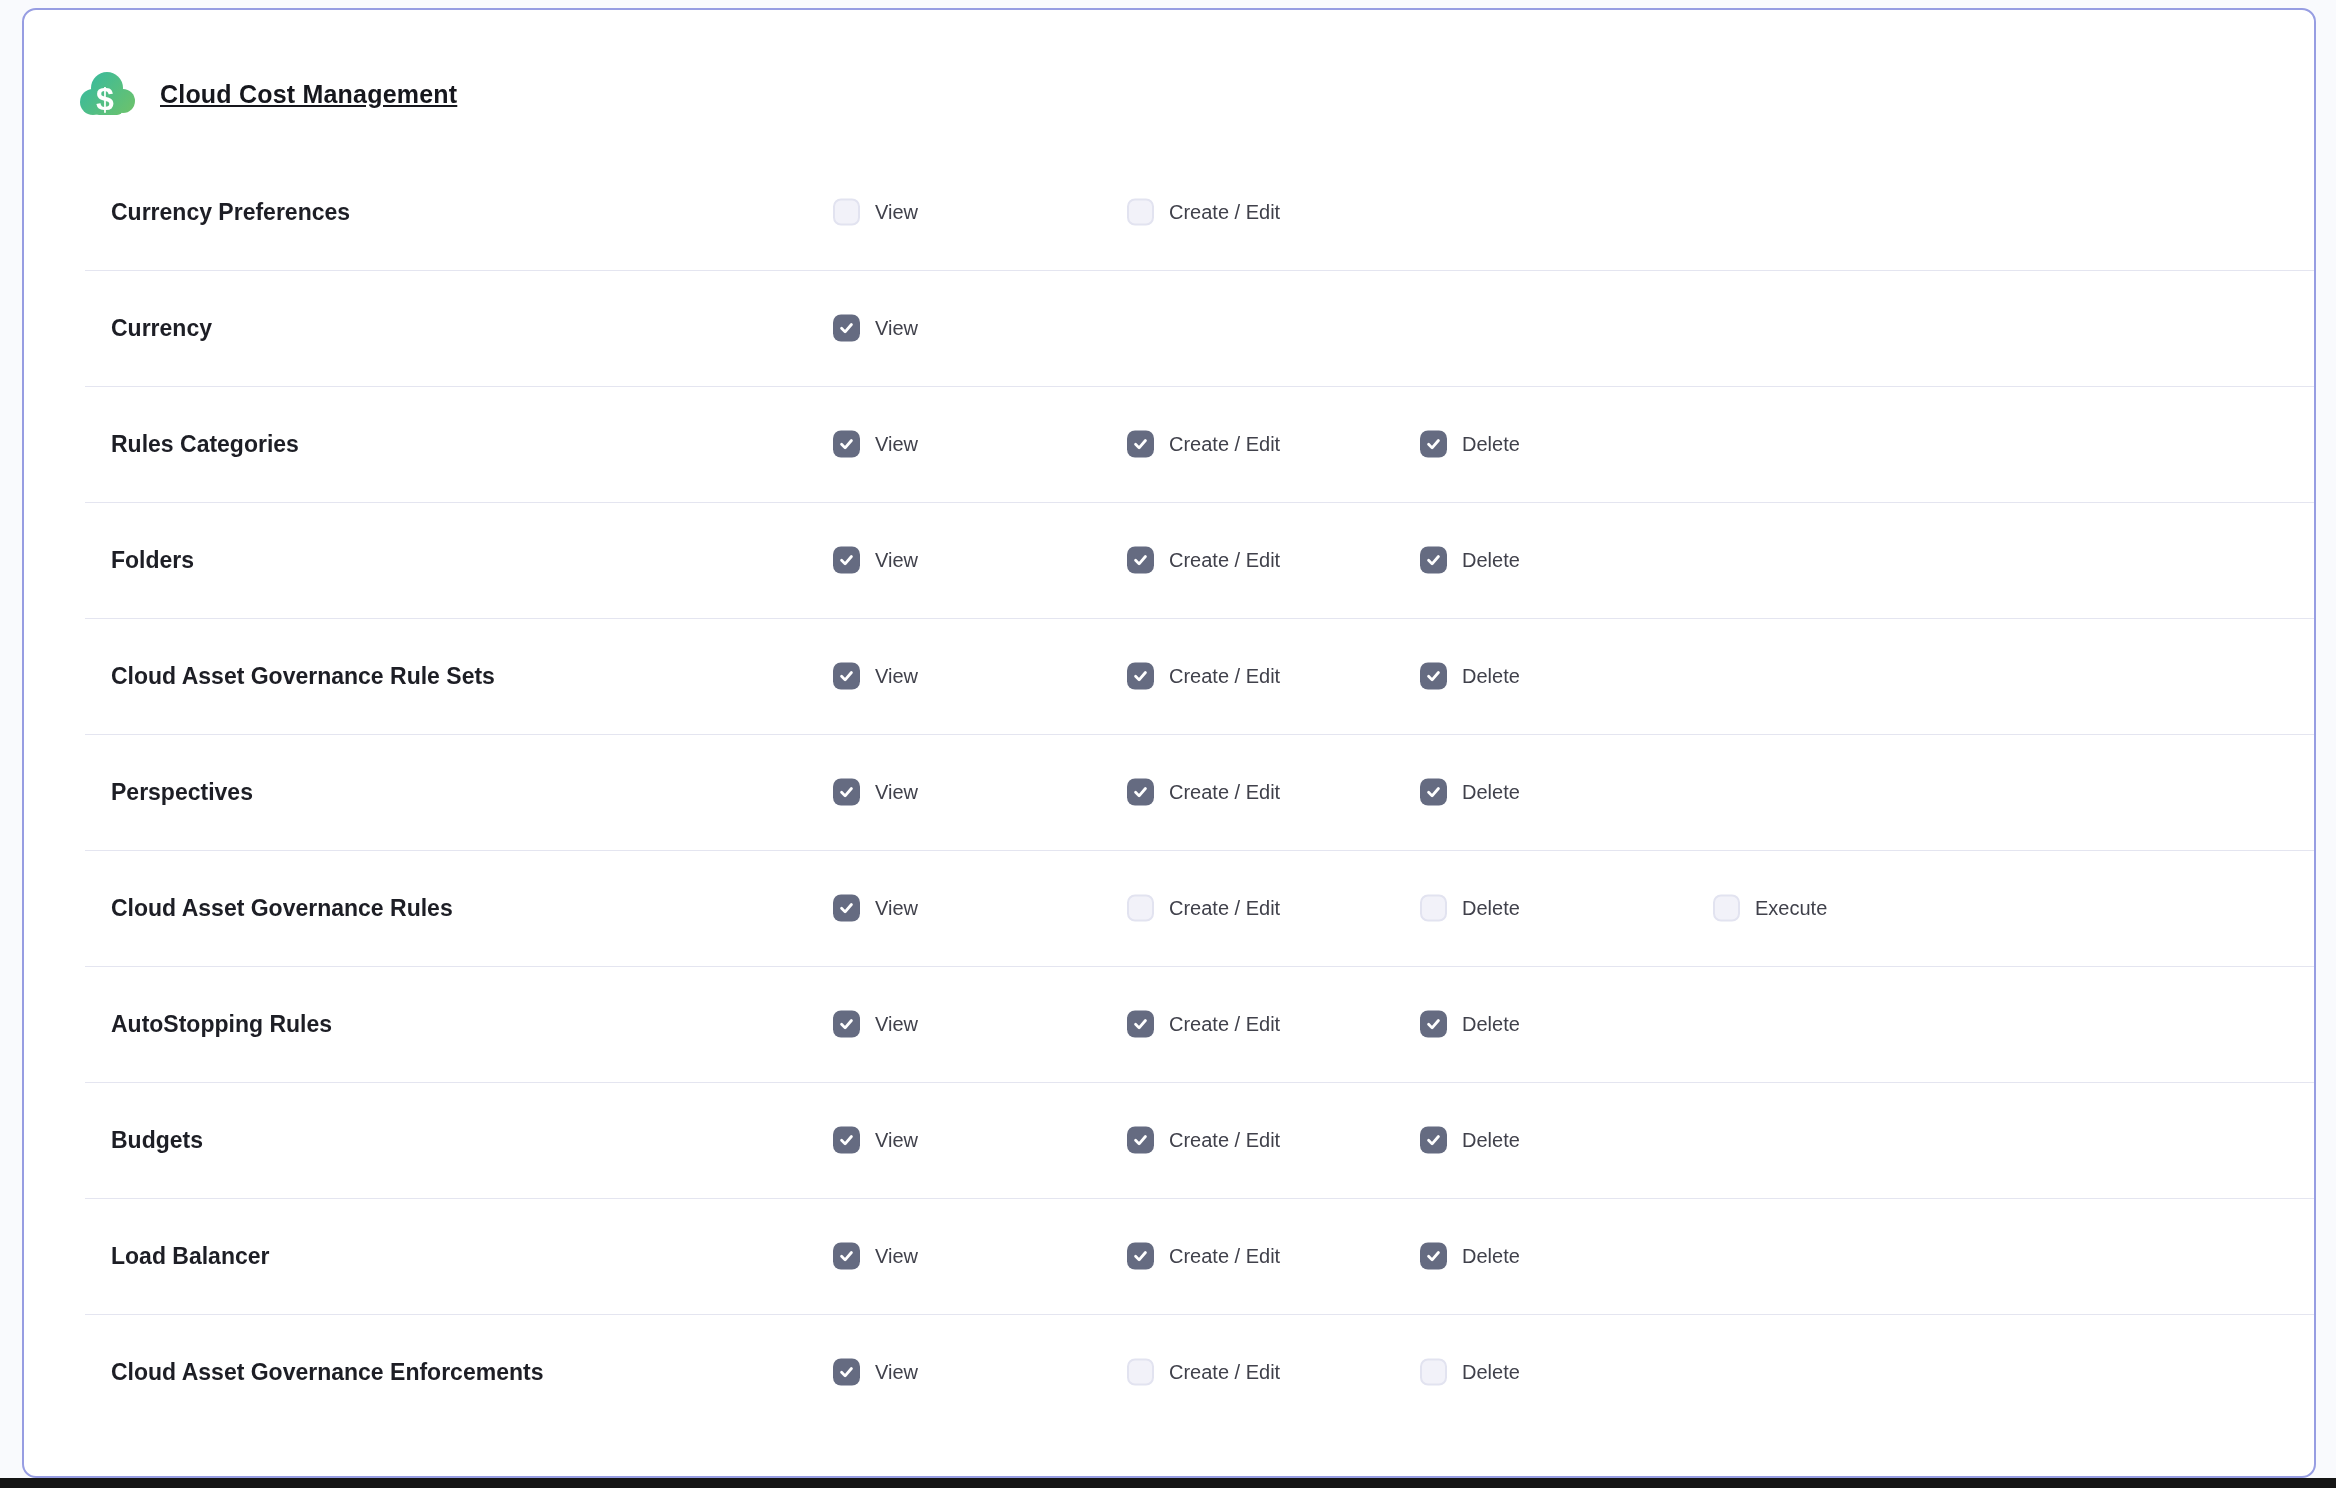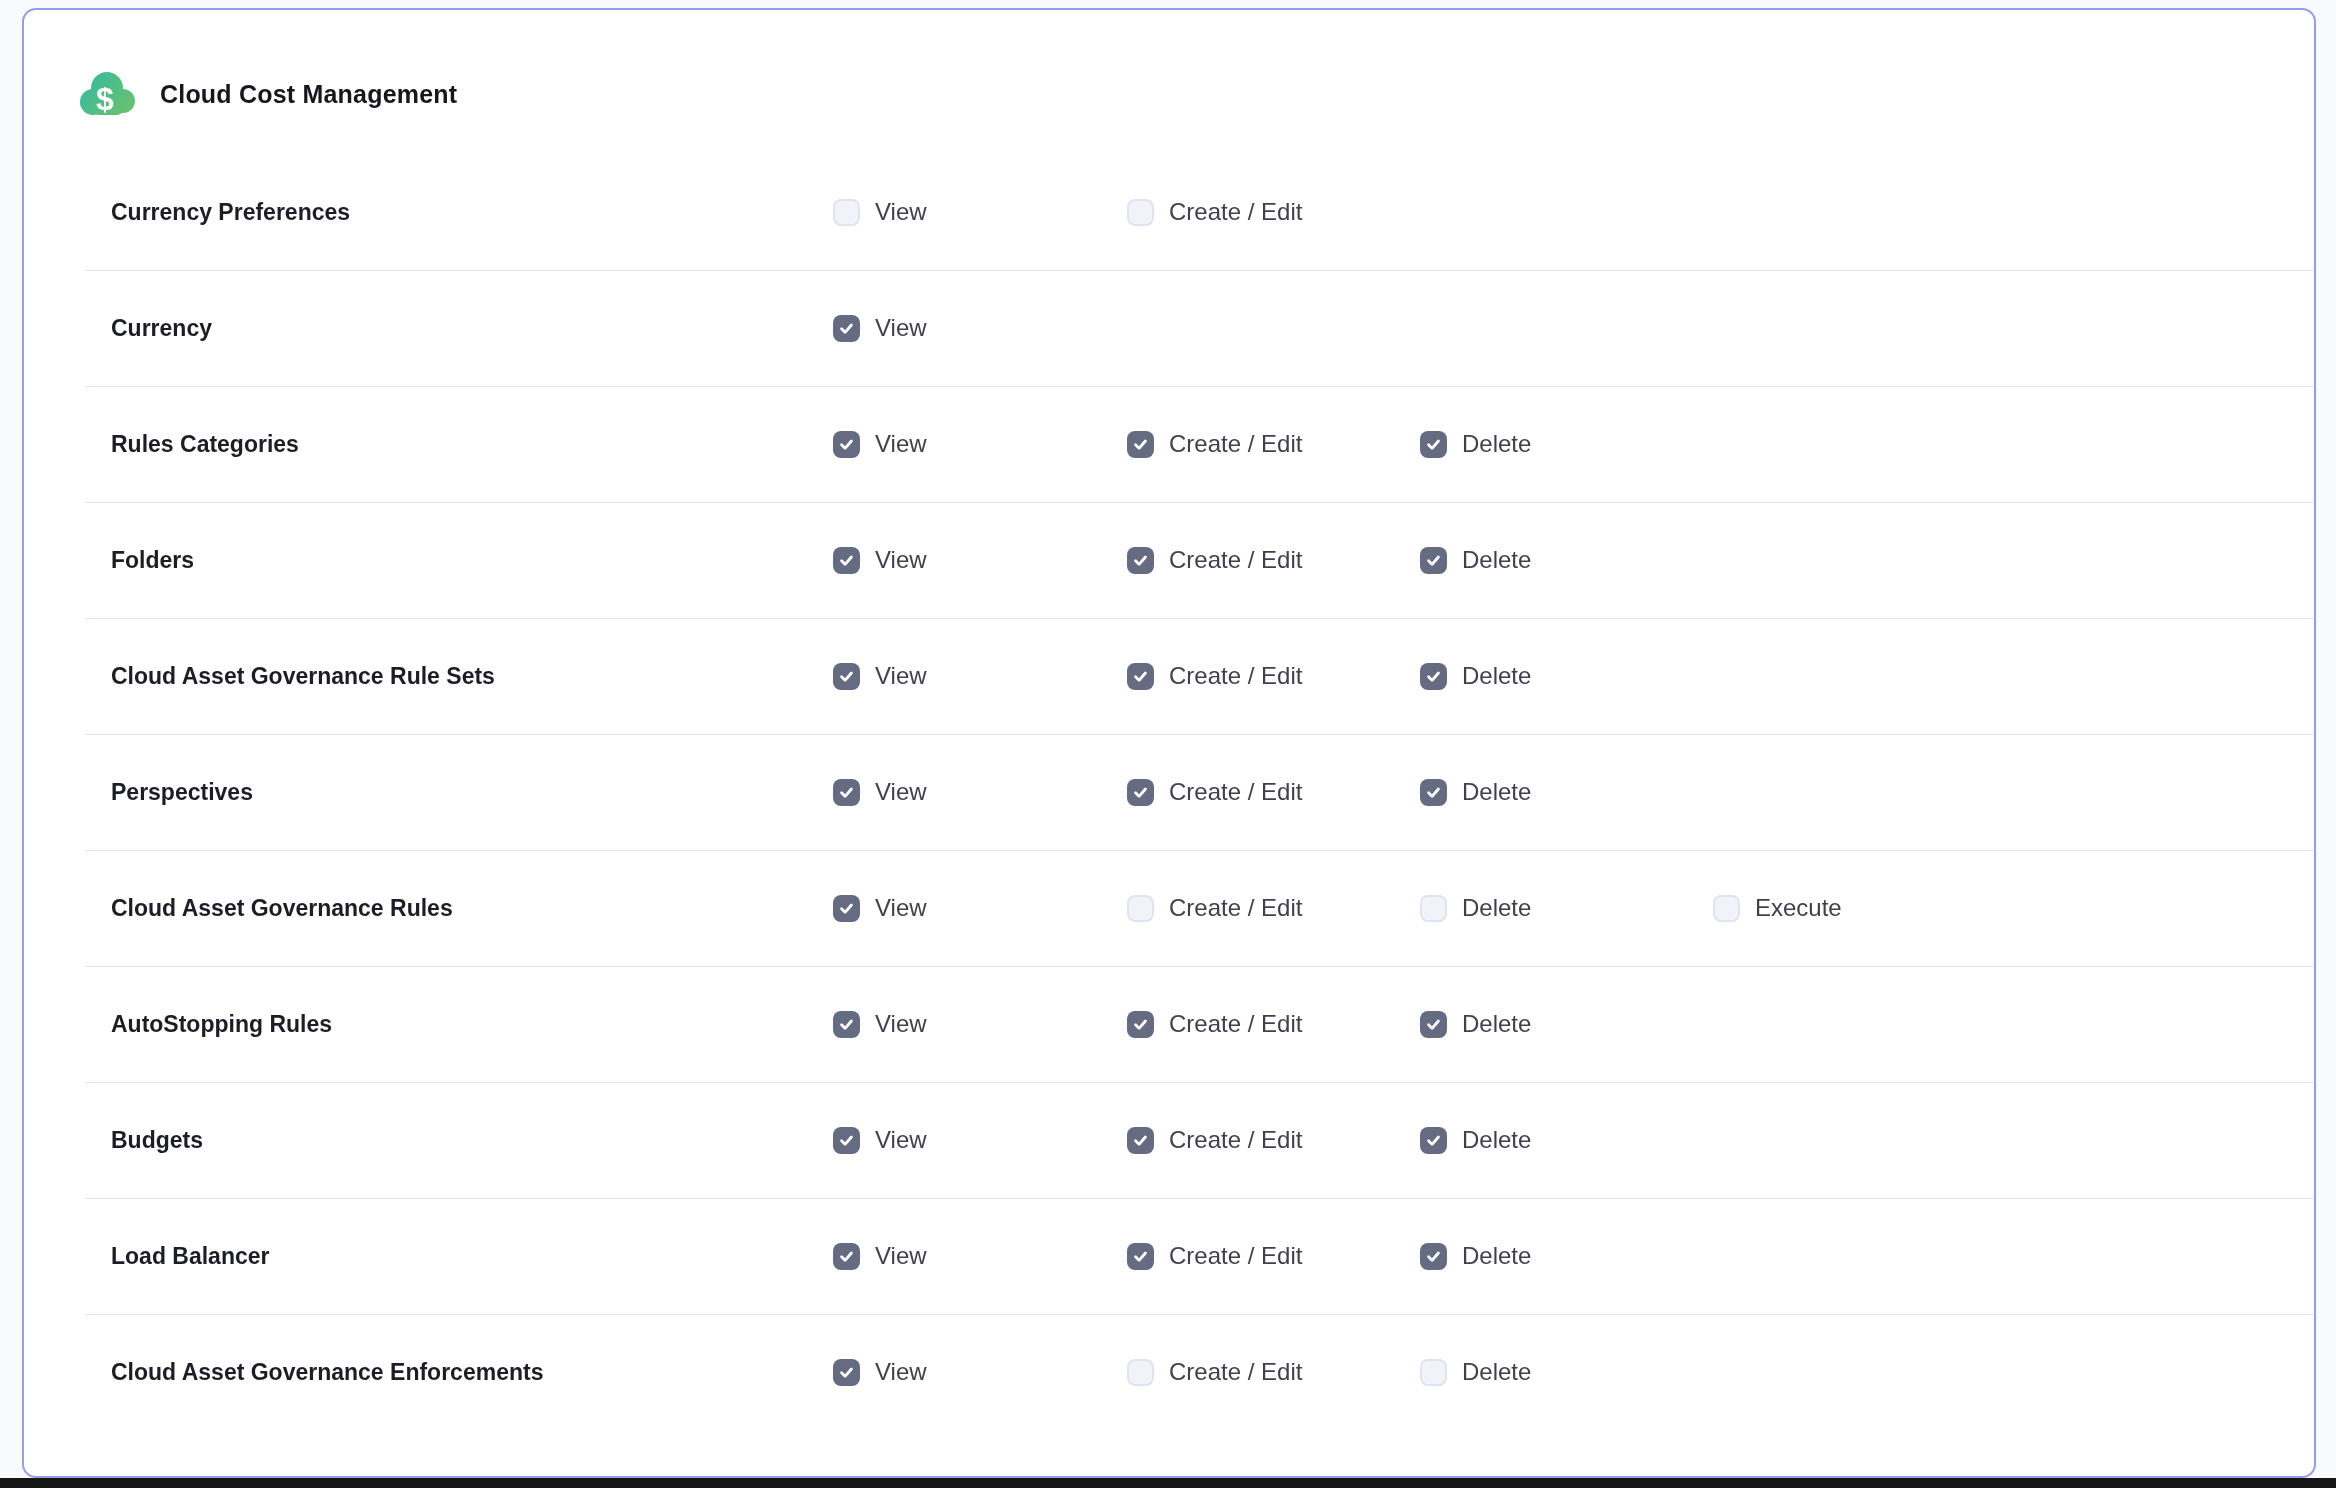--- a/index.html
+++ b/index.html
@@ -14,21 +14,21 @@
     box-sizing:border-box;background:#ffffff;
     border:2px solid var(--card-border,#979de2);
     border-radius:14px;
   }
   .header{
     position:absolute;left:54px;top:56px;height:56px;
     display:flex;align-items:center;gap:24px;
   }
   .header .icon{width:58px;height:50px;flex:0 0 auto}
   .title{
-    font-size:25px;font-weight:700;color:#16171d;letter-spacing:.2px;
+    font-size:25px;font-weight:700;color:#16171d;letter-spacing:.2px;text-decoration:underline;
   }
   .rows{position:absolute;top:144px;left:0;right:0}
   .row{position:relative;height:116px}
   .row + .row::before{
     content:"";position:absolute;left:61px;right:0;top:0;height:1px;
     background:var(--divider,#e4e5f0);
   }
   .row-label{
     position:absolute;left:87px;top:50%;transform:translateY(-50%);
     font-size:23px;color:#1d1e25;font-weight:bold;
@@ -41,21 +41,21 @@
     width:27px;height:27px;border-radius:8px;box-sizing:border-box;
     display:flex;align-items:center;justify-content:center;cursor:pointer;
     flex:0 0 auto;
   }
   .checkbox.checked{background:var(--checkbox-checked,#656b81)}
   .checkbox.unchecked{
     background:var(--checkbox-unchecked-bg,#f2f2f9);
     border:2px solid var(--checkbox-unchecked-border,#e2e3f0);
   }
   .checkbox svg{display:block}
-  .perm-label{font-size:24px;color:#40414b;cursor:pointer}
+  .perm-label{font-size:20px;color:#40414b;cursor:pointer}
   .bottom-strip{
     position:absolute;left:0;bottom:0;width:100%;height:10px;
     background:#151515;
   }
 </style>
 </head>
 <body>
 
 <div class="card">
 

